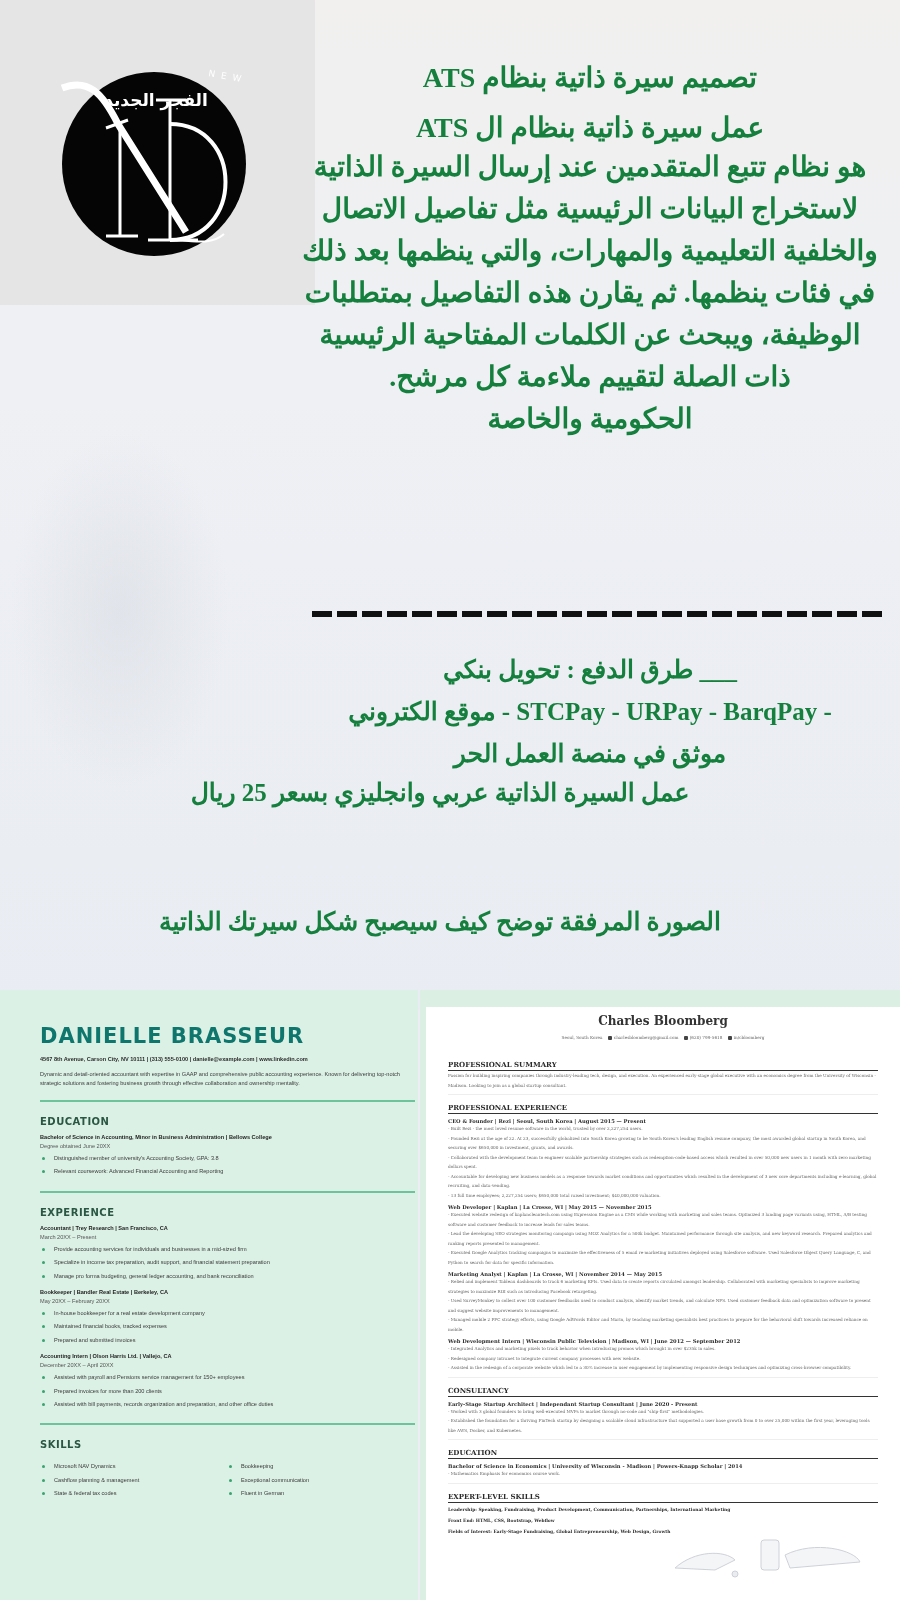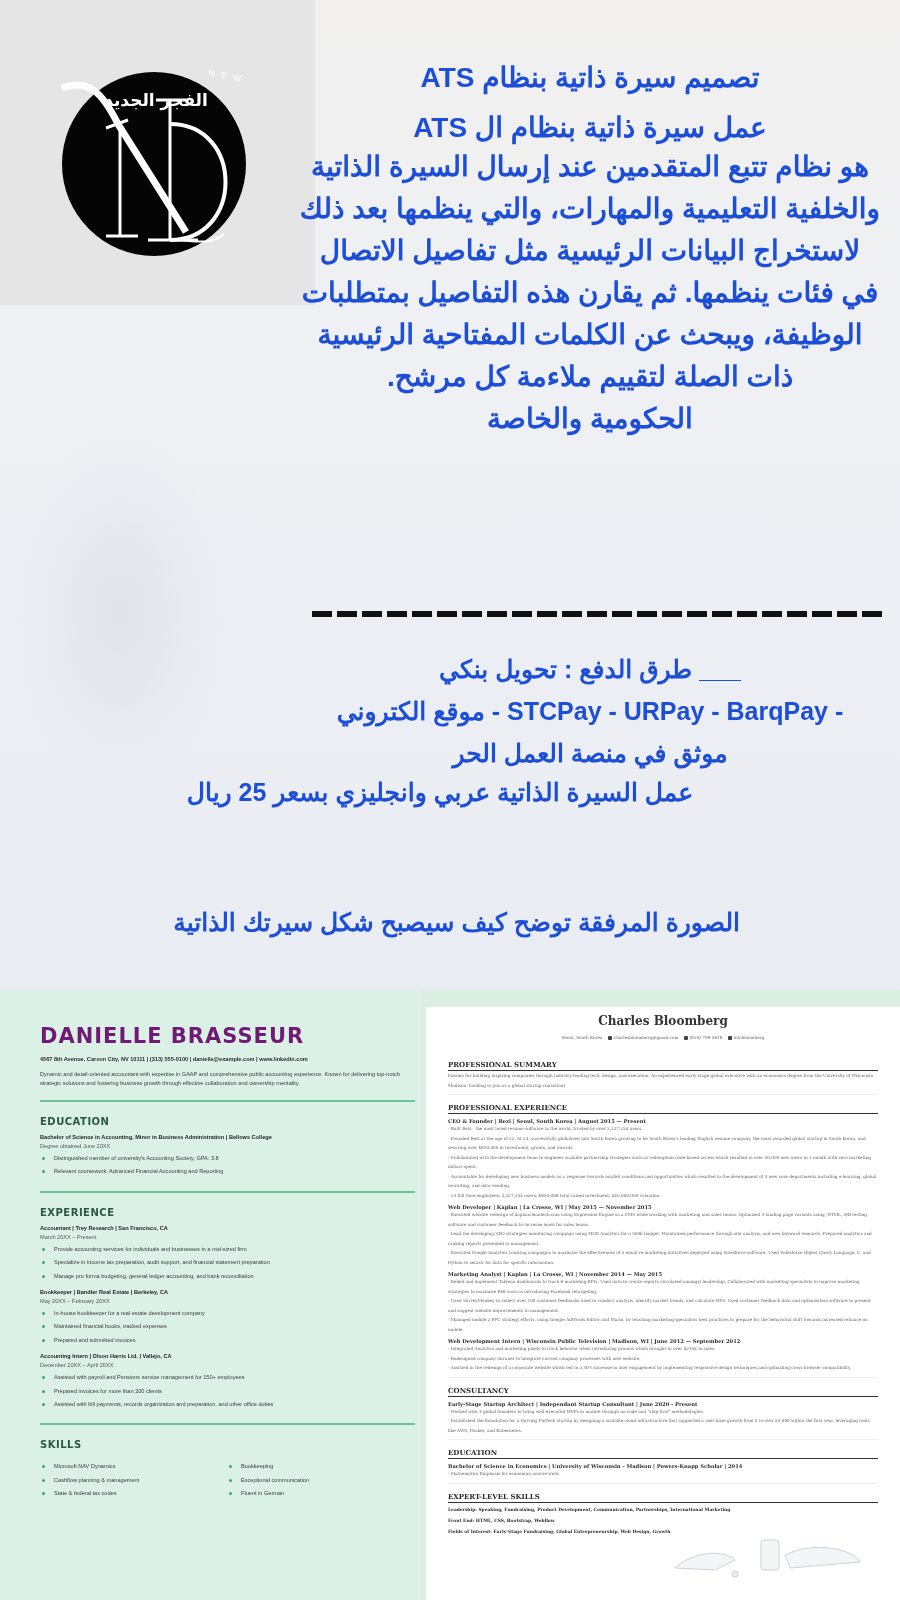--- a/index.html
+++ b/index.html
@@ -5,34 +5,34 @@
   *{box-sizing:border-box;margin:0;padding:0}
   html,body{width:900px;height:1600px;overflow:hidden}
   body{position:relative;background:#eceef3;font-family:"DejaVu Sans",sans-serif;color:#111}
   .paper{position:absolute;left:0;top:0;width:900px;height:1010px;
     background:linear-gradient(180deg,#f1f0ef 0%,#eef0f4 40%,#e9ecf2 100%);}
   .stain{position:absolute;left:10px;top:430px;width:220px;height:360px;border-radius:50%;
     background:radial-gradient(ellipse at center,rgba(190,195,205,.25),rgba(0,0,0,0) 70%)}
   .logo-panel{position:absolute;left:0;top:0;width:315px;height:305px;background:#e5e5e5}
   .logo{position:absolute;left:58px;top:64px;width:192px;height:192px}
   .text-col{position:absolute;right:20px;top:64px;width:580px;direction:rtl;text-align:center}
-  .ar{font-family:Liberation Sans, sans-serif;font-weight:bold;color:#1d4ed8;line-height:1}
+  .ar{font-family:Liberation Serif, serif;font-weight:bold;color:#15803d;line-height:1}
   .l1{font-size:28px;margin-bottom:18px}
   .l{font-size:28px;height:36px;display:flex;align-items:center;justify-content:center;white-space:nowrap}
   .dash{position:absolute;left:312px;top:611px;width:572px;height:6px;
     background:repeating-linear-gradient(90deg,#111 0 20px,transparent 20px 25px)}
   .pay{position:absolute;right:20px;top:648px;width:580px;direction:rtl;text-align:left}
   .pay .l{font-size:25px;height:42px}
   .price{position:absolute;left:140px;top:780px;width:600px;direction:rtl;text-align:center;font-size:25px}
-  .preview{position:absolute;left:140px;top:900px;width:600px;direction:rtl;text-align:right;font-size:25px;line-height:44px}
+  .preview{position:absolute;left:140px;top:900px;width:600px;direction:rtl;text-align:center;font-size:25px;line-height:44px}
 
   
   .r1{position:absolute;left:0;top:990px;width:418px;height:610px;background:#dcf1e6;font-family:"Liberation Sans",sans-serif}
   .r1 .inner{position:absolute;left:40px;top:34px;width:375px}
-  .r1 .name{font-family:"DejaVu Sans",sans-serif;font-weight:bold;color:#701a75;font-size:21px;letter-spacing:1px}
+  .r1 .name{font-family:"DejaVu Sans",sans-serif;font-weight:bold;color:#0f766e;font-size:21px;letter-spacing:1px}
   .r1 .contact{font-size:5.6px;color:#2b2b2b;margin-top:8px;font-weight:bold}
   .r1 .summary{font-size:5.6px;color:#3b3b3b;margin-top:8px;line-height:9px}
   .r1 .rule{height:2px;background:#6ec49a;margin:12px 0 14px}
   .r1 .sec{font-family:"DejaVu Sans",sans-serif;font-weight:bold;font-size:10px;color:#2a5744;letter-spacing:.5px;margin-bottom:7px}
   .r1 .job{font-size:5.6px;font-weight:bold;color:#222;margin-top:6px}
   .r1 .date{font-size:5.6px;color:#555;margin-top:3px}
   .r1 ul{list-style:none;margin-top:3px}
   .r1 li{font-size:5.6px;color:#3a3a3a;line-height:13.4px;padding-left:14px;position:relative}
   .r1 li::before{content:"";position:absolute;left:2px;top:5px;width:3px;height:3px;background:#3aa36f;border-radius:50%}
   .r1 .skills{display:flex}
@@ -68,22 +68,22 @@
     <path d="M118 176 C140 178 155 180 166 170" stroke="#fff" stroke-width="2" fill="none"></path>
     <text x="98" y="42" text-anchor="middle" fill="#fff" font-size="17" font-weight="bold" font-family="DejaVu Sans, sans-serif">الفجر الجديد</text>
     <text x="150" y="12" fill="#fff" font-size="9" letter-spacing="6" font-family="DejaVu Sans, sans-serif" transform="rotate(10 150 12)">NEW DAWN</text>
   </svg>
 </div>
 
 <div class="text-col">
   <div class="ar l1">تصميم سيرة ذاتية بنظام ATS</div>
   <div class="ar l">عمل سيرة ذاتية بنظام ال ATS</div>
   <div class="ar l" style="height:42px">هو نظام تتبع المتقدمين عند إرسال السيرة الذاتية</div>
+  <div class="ar l" style="height:42px">لاستخراج البيانات الرئيسية مثل تفاصيل الاتصال</div>
   <div class="ar l" style="height:42px">والخلفية التعليمية والمهارات، والتي ينظمها بعد ذلك</div>
-  <div class="ar l" style="height:42px">لاستخراج البيانات الرئيسية مثل تفاصيل الاتصال</div>
   <div class="ar l" style="height:42px">في فئات ينظمها. ثم يقارن هذه التفاصيل بمتطلبات</div>
   <div class="ar l" style="height:42px">الوظيفة، ويبحث عن الكلمات المفتاحية الرئيسية</div>
   <div class="ar l" style="height:42px">ذات الصلة لتقييم ملاءمة كل مرشح.</div>
   <div class="ar l" style="height:42px">الحكومية والخاصة</div>
 </div>
 
 <div class="dash"></div>
 
 <div class="pay">
   <div class="ar l">___ طرق الدفع : تحويل بنكي</div>

